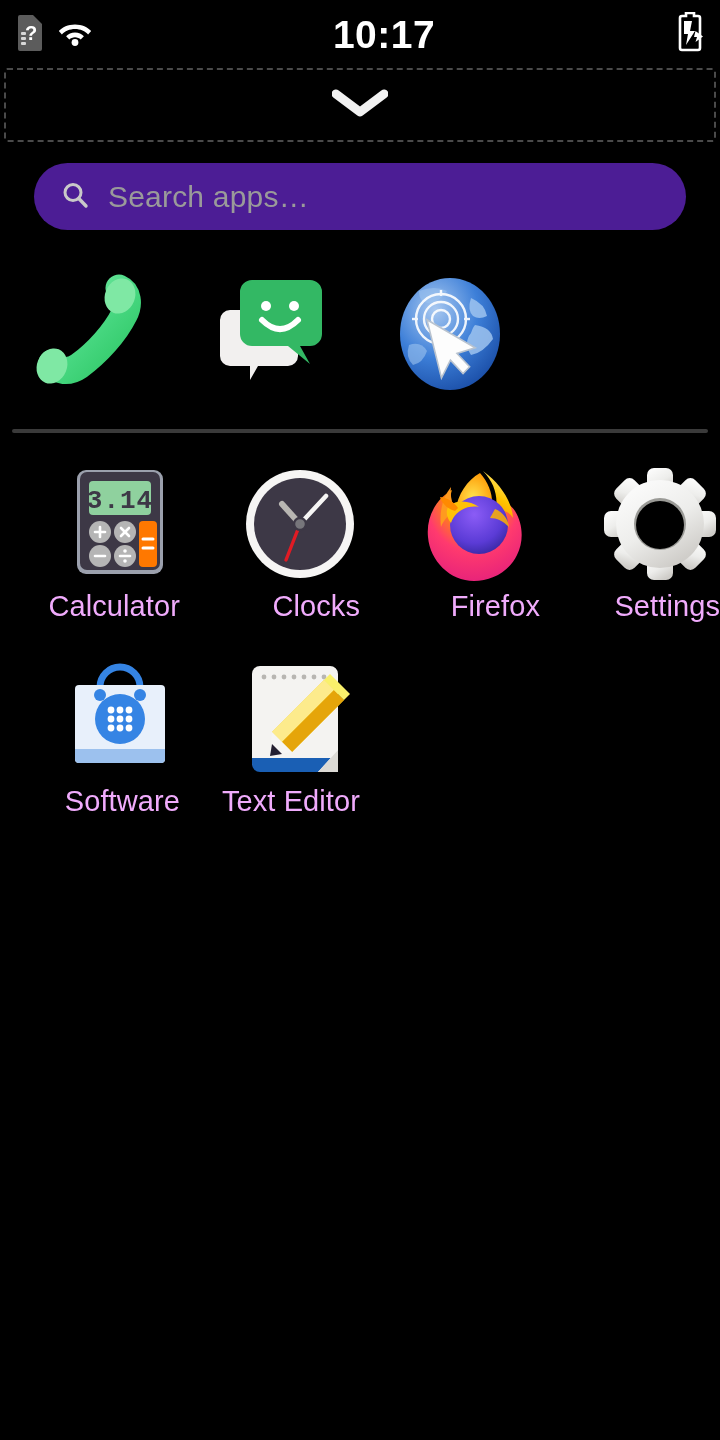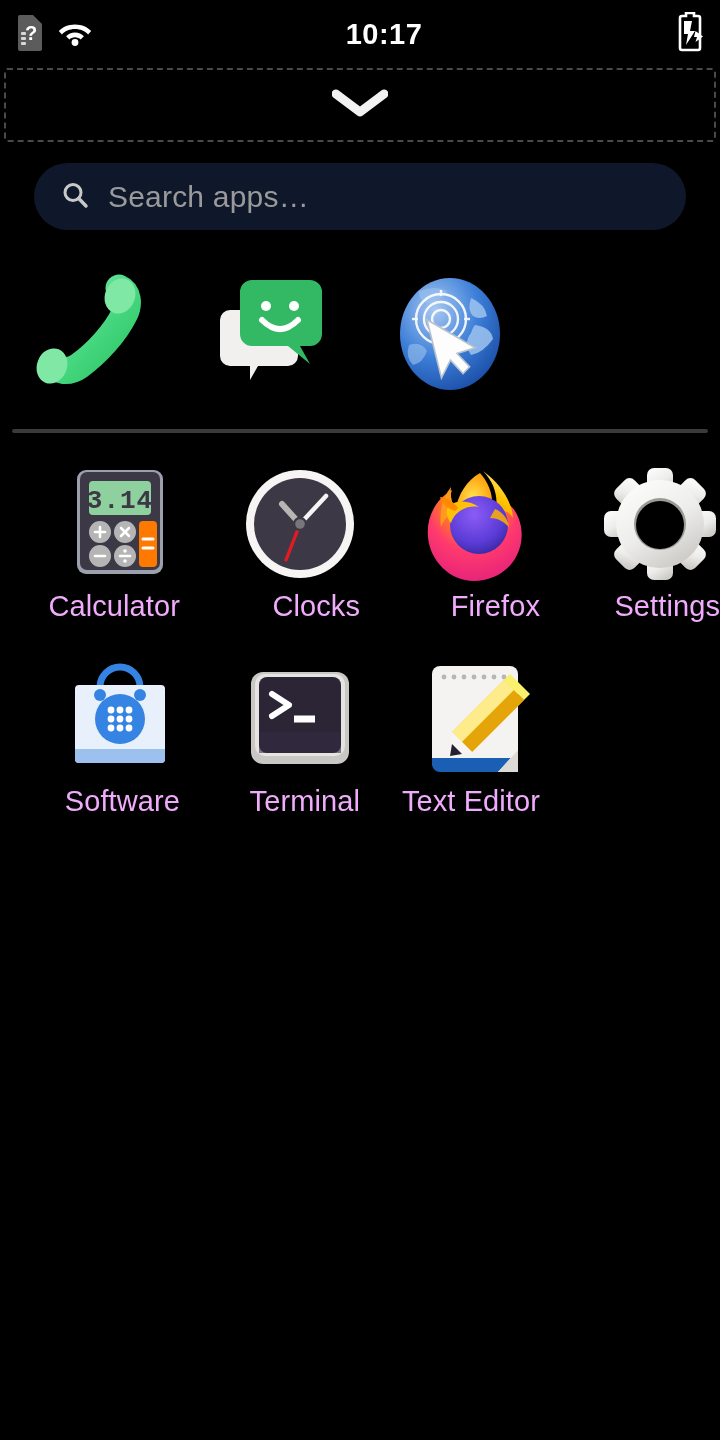--- a/index.html
+++ b/index.html
@@ -34,21 +34,21 @@
   }
   .status-left {
     display: flex;
     align-items: center;
     gap: 14px;
     flex: 0 0 auto;
   }
   .status-center {
     flex: 1 1 auto;
     text-align: center;
-    font-size: 29px;
+    font-size: 39px;
     font-weight: bold;
     letter-spacing: 0.5px;
     color: #ffffff;
     line-height: 1;
   }
   .status-right {
     display: flex;
     align-items: center;
     gap: 12px;
     flex: 0 0 auto;
@@ -80,21 +80,21 @@
     position: absolute;
     left: 34px;
     top: 163px;
     width: 652px;
     height: 67px;
   }
   .search-bar {
     width: 100%;
     height: 100%;
     box-sizing: border-box;
-    background: #0f172a;
+    background: #4c1d95;
     border-radius: 34px;
     display: flex;
     align-items: center;
     padding: 0 26px;
     gap: 18px;
   }
   .search-icon { flex: 0 0 auto; display: block; }
   .search-placeholder {
     font-size: 30px;
     color: #9a9a9a;
@@ -429,33 +429,20 @@
               <circle cx="62" cy="56" r="3.4"></circle>
             <circle cx="44" cy="65" r="3.4"></circle>
               <circle cx="53" cy="65" r="3.4"></circle>
               <circle cx="62" cy="65" r="3.4"></circle>
           </g>
         </svg>
       </span>
       <span class="app-label">Software</span>
     </div>
 
-    <div class="app-cell">
-      <span class="app-icon">
-        <svg width="110" height="110" viewBox="0 0 110 110">
-          <rect x="6" y="8" width="98" height="92" rx="12" fill="#c9c7c3"></rect>
-          <rect x="10" y="10" width="90" height="82" rx="10" fill="#e6e4e1"></rect>
-          <rect x="14" y="13" width="82" height="76" rx="8" fill="#2b2536"></rect>
-          <rect x="14" y="68" width="82" height="21" rx="0" fill="#342d42" opacity="0.6"></rect>
-          <path d="M27 30 L44 41 L27 52" fill="none" stroke="#ffffff" stroke-width="6" stroke-linecap="round" stroke-linejoin="round"></path>
-          <line x1="49" y1="55" x2="70" y2="55" stroke="#ffffff" stroke-width="7" stroke-linecap="butt"></line>
-        </svg>
-      </span>
-      <span class="app-label">Terminal</span>
-    </div>
 
     <div class="app-cell">
       <span class="app-icon">
         <svg width="104" height="114" viewBox="0 0 104 114">
           <path d="M12 4 h70 a8 8 0 0 1 8 8 v88 a8 8 0 0 1 -8 8 H12 a8 8 0 0 1 -8 -8 V12 a8 8 0 0 1 8 -8 z" fill="#f4f3f1"></path>
           <path d="M4 96 h86 v6 a8 8 0 0 1 -8 8 H12 a8 8 0 0 1 -8 -8 z" fill="#1a5fb4"></path>
           <g fill="#b8b6b2">
             <circle cx="16" cy="15" r="2.4"></circle>
               <circle cx="26" cy="15" r="2.4"></circle>
               <circle cx="36" cy="15" r="2.4"></circle>

